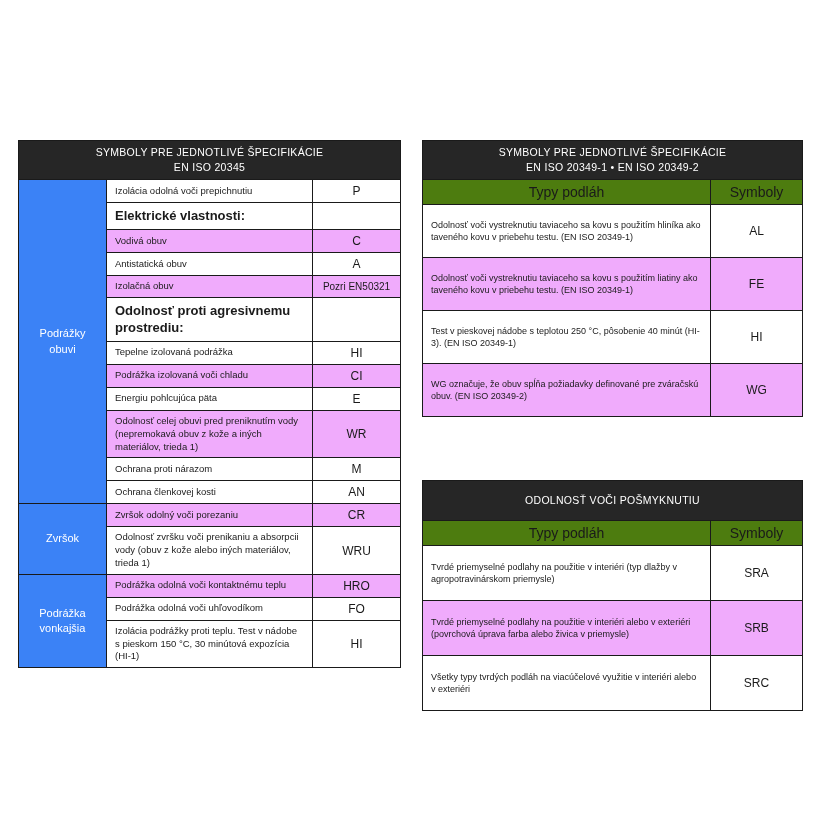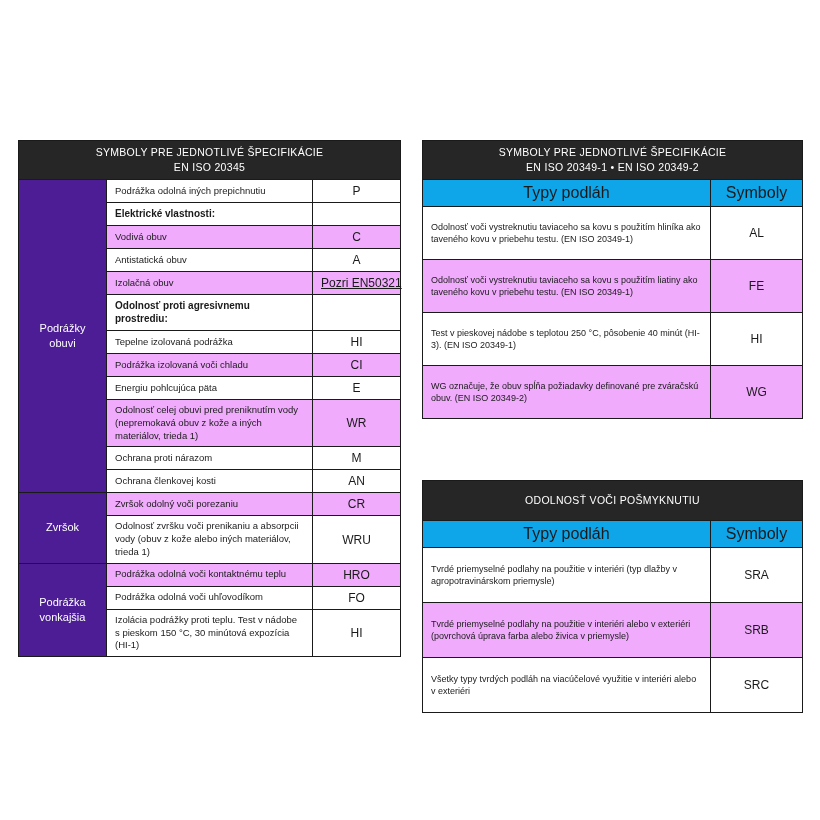--- a/index.html
+++ b/index.html
@@ -41,47 +41,47 @@
     color: #ffffff;
     text-align: center;
     font-weight: bold;
     font-size: 10.5px;
     letter-spacing: .3px;
     line-height: 1.45;
     padding: 7px 6px;
   }
 
   .subhdr {
-    background: #0ea5e9;
+    background: #4d7c0f;
     text-align: center;
     font-weight: bold;
-    font-size: 16px;
+    font-size: 14px;
   }
 
   .catcell {
-    background: #4c1d95;
+    background: #3b82f6;
     color: #ffffff;
     text-align: center;
     font-weight: bold;
     font-size: 11px;
     line-height: 1.4;
   }
 
   .sym {
     text-align: center;
     font-size: 12px;
     white-space: nowrap;
   }
-  .sym.small { font-size: 12px; text-decoration: underline; }
+  .sym.small { font-size: 10px; }
 
   .desc {
     font-size: 9.5px;
     line-height: 1.35;
   }
-  .desc.b { font-weight: bold; font-size: 10px; }
+  .desc.b { font-weight: bold; font-size: 13px; }
 
   .shade { background: #f0abfc; }
   .white { background: #ffffff; }
 
   
   #left-table-wrap {
     position: absolute;
     left: 18px;
     top: 140px;
     width: 382px;
@@ -123,21 +123,21 @@
       <tbody>
         <tr>
           <td class="hdr" colspan="3">
             <div>SYMBOLY PRE JEDNOTLIVÉ ŠPECIFIKÁCIE</div>
             <div>EN ISO 20345</div>
           </td>
         </tr>
 
         <tr>
           <td class="catcell" rowspan="12">Podrážky obuvi</td>
-          <td class="desc white">Podrážka odolná iných prepichnutiu</td>
+          <td class="desc white">Izolácia odolná voči prepichnutiu</td>
           <td class="sym white">P</td>
         </tr>
         <tr>
           <td class="desc b white">Elektrické vlastnosti:</td>
           <td class="sym white"></td>
         </tr>
         <tr>
           <td class="desc shade">Vodivá obuv</td>
           <td class="sym shade">C</td>
         </tr>

